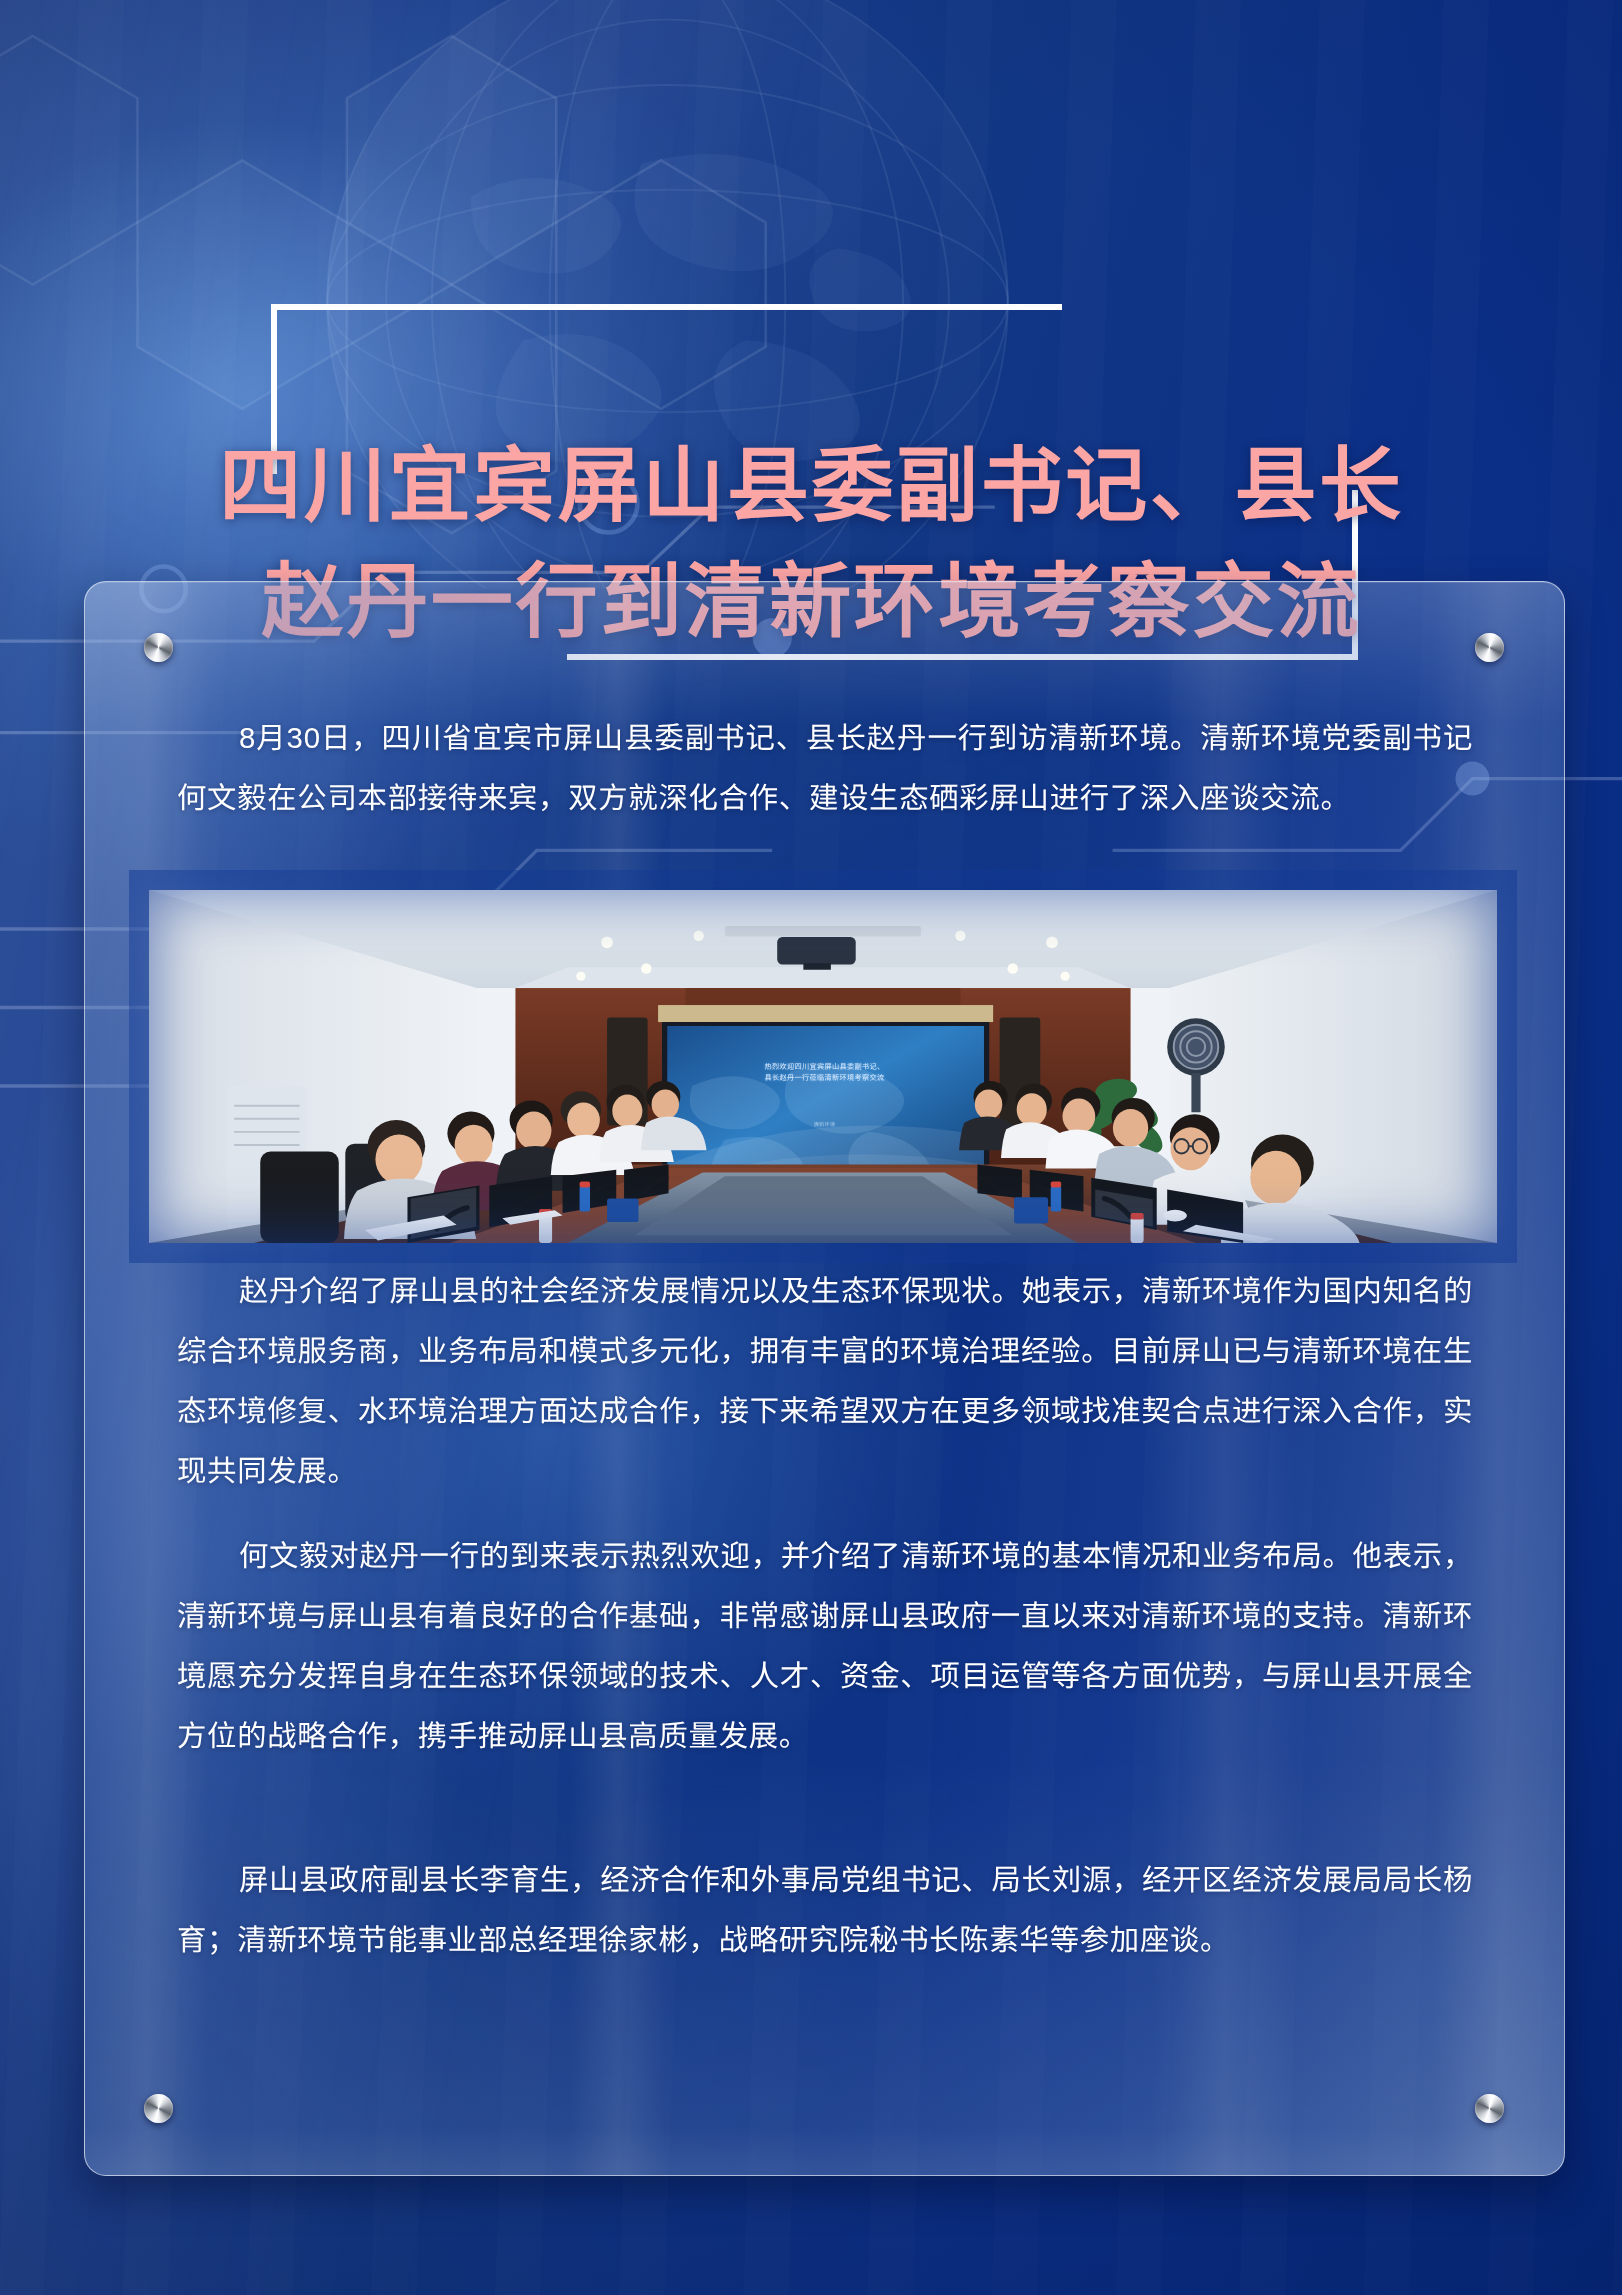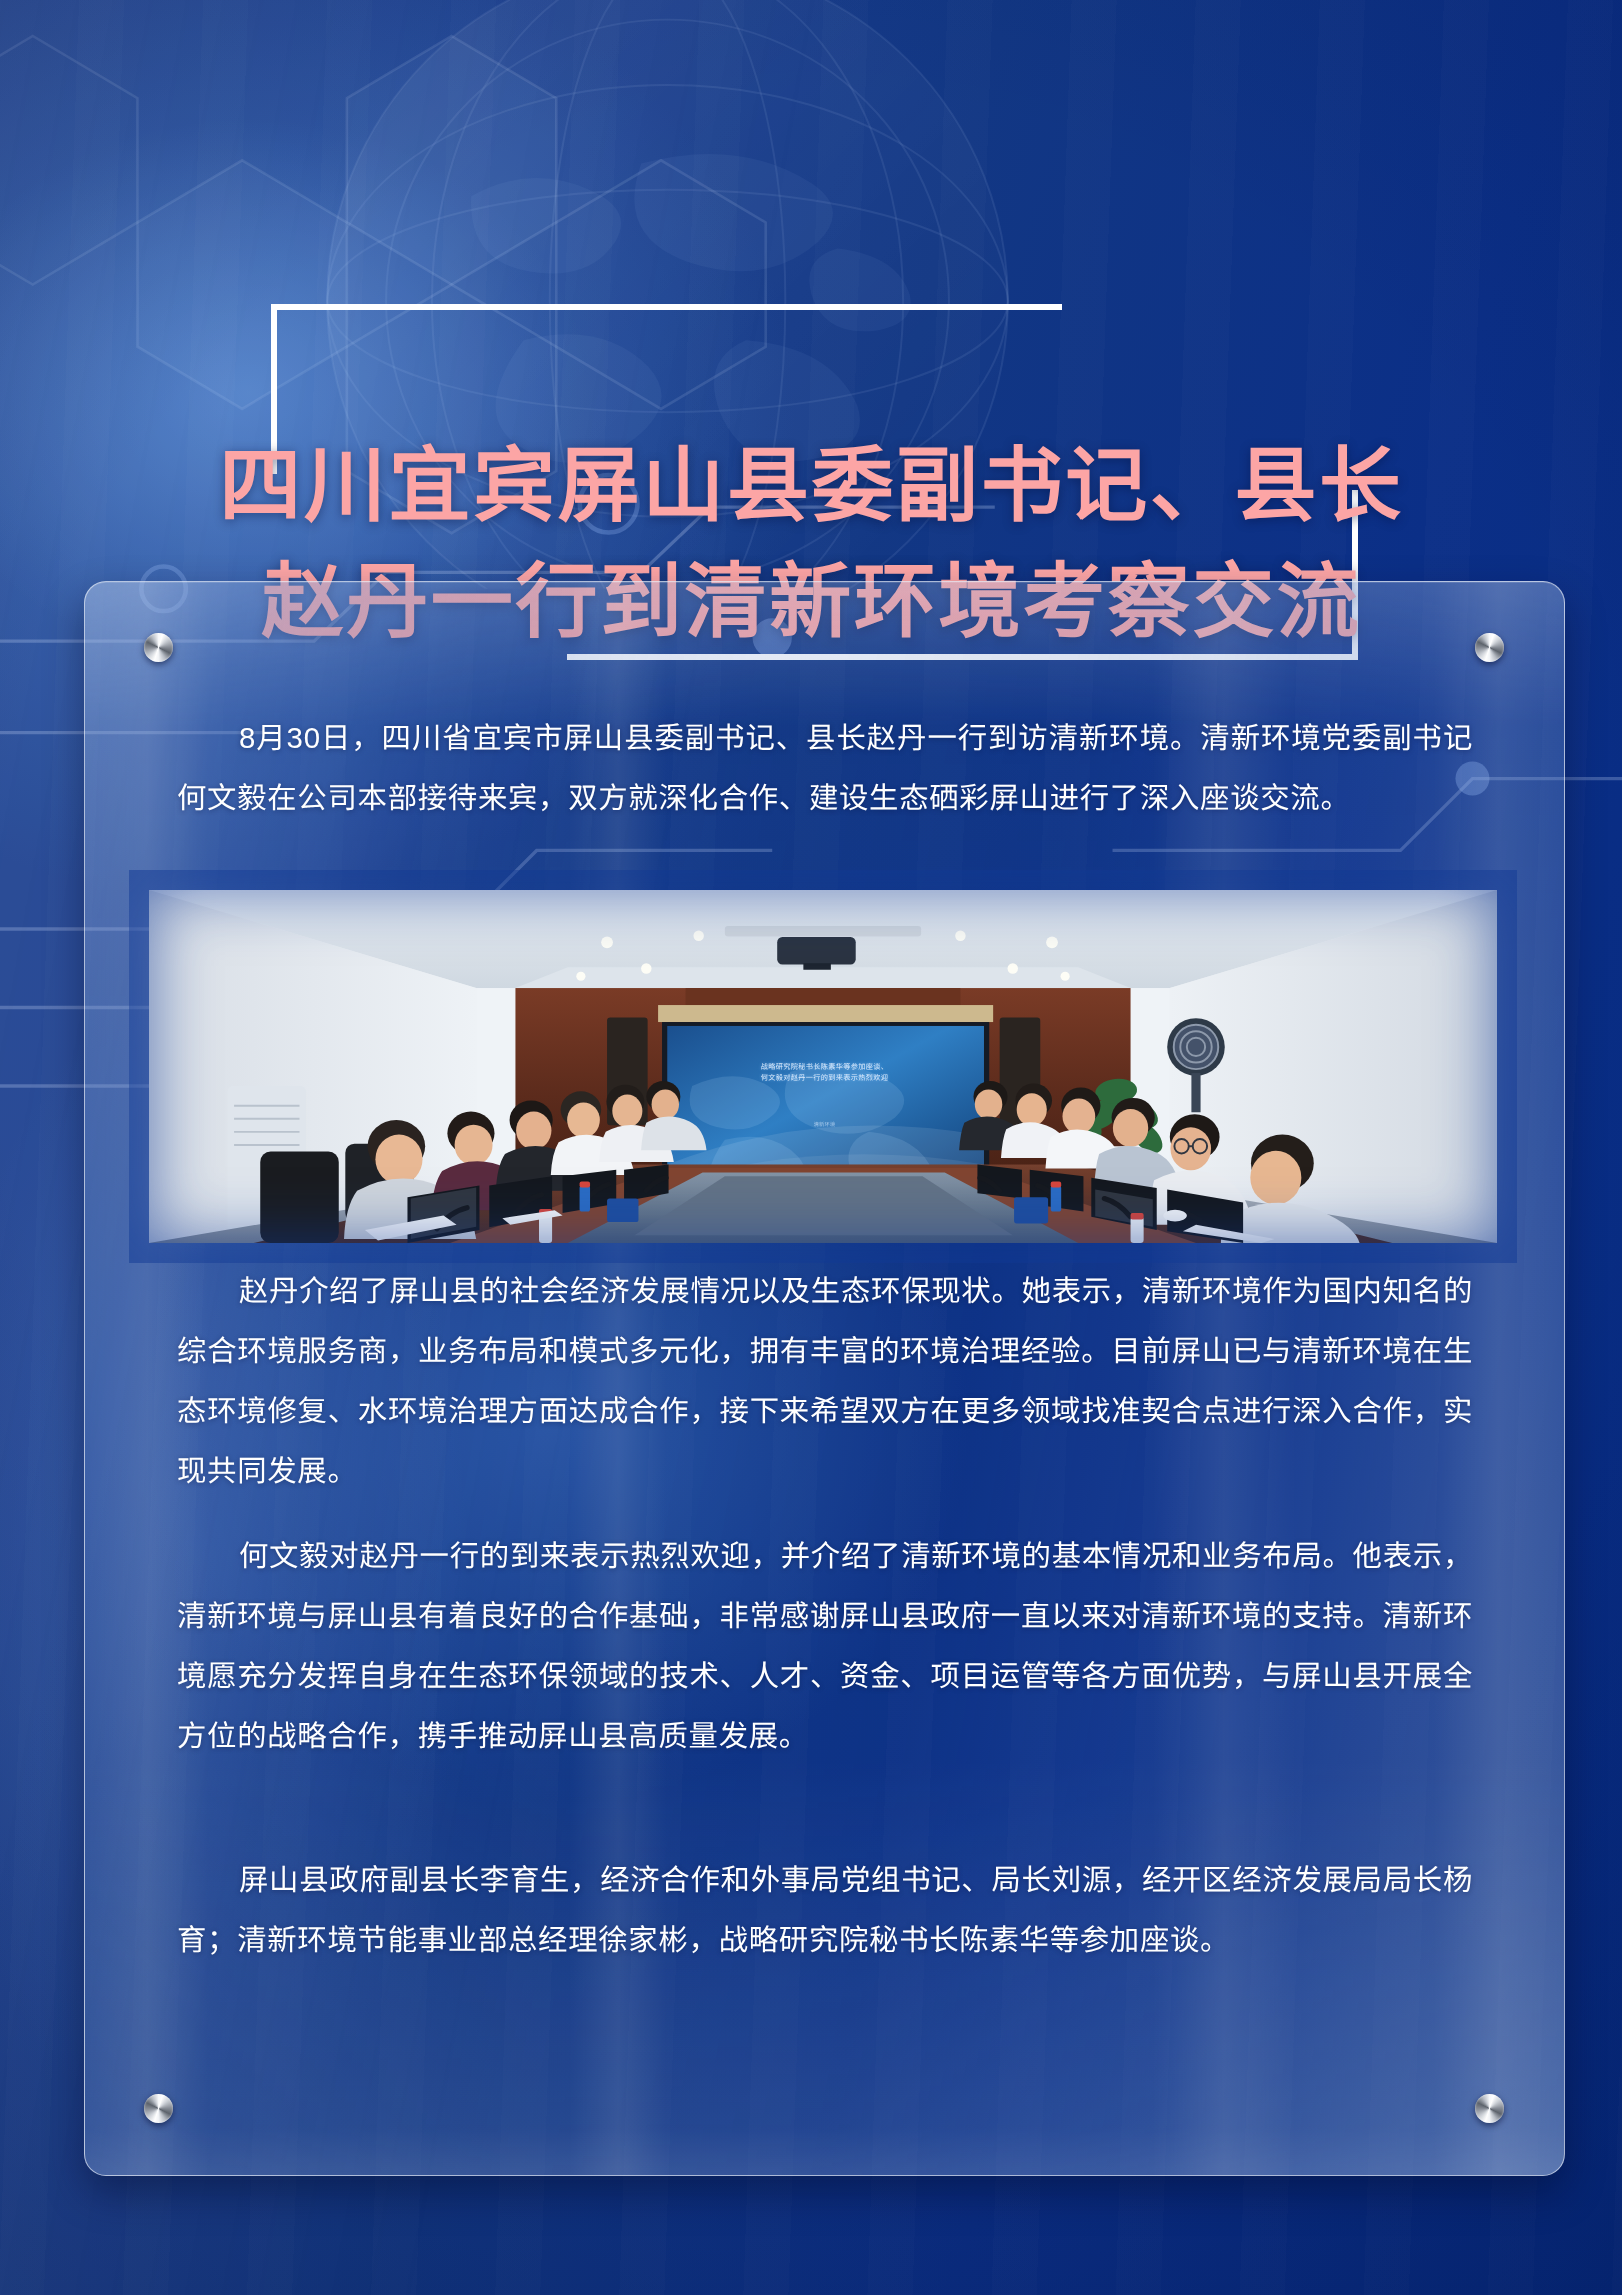--- a/index.html
+++ b/index.html
@@ -488,22 +488,22 @@
           </g>
 
           <g fill="#f6f8fa">
             <polygon points="330,520 450,498 470,512 350,536"></polygon>
             <polygon points="1600,512 1720,534 1700,540 1580,522"></polygon>
             <polygon points="540,502 620,490 632,498 552,512"></polygon>
           </g>
         </svg>
 
         <div class="proj-text" style="left:584px;top:171px;">
-          <div>战略研究院秘书长陈素华等参加座谈、</div>
-          <div>何文毅对赵丹一行的到来表示热烈欢迎</div>
+          <div>热烈欢迎四川宜宾屏山县委副书记、</div>
+          <div>县长赵丹一行莅临清新环境考察交流</div>
         </div>
         <div class="proj-sub" style="left:584px;top:230px;">清新环境</div>
       </div>
       <div class="photo-glow"></div>
     </div>
 
     <div class="body-text p2">
       <p>赵丹介绍了屏山县的社会经济发展情况以及生态环保现状。她表示，清新环境作为国内知名的综合环境服务商，业务布局和模式多元化，拥有丰富的环境治理经验。目前屏山已与清新环境在生态环境修复、水环境治理方面达成合作，接下来希望双方在更多领域找准契合点进行深入合作，实现共同发展。</p>
     </div>
 

